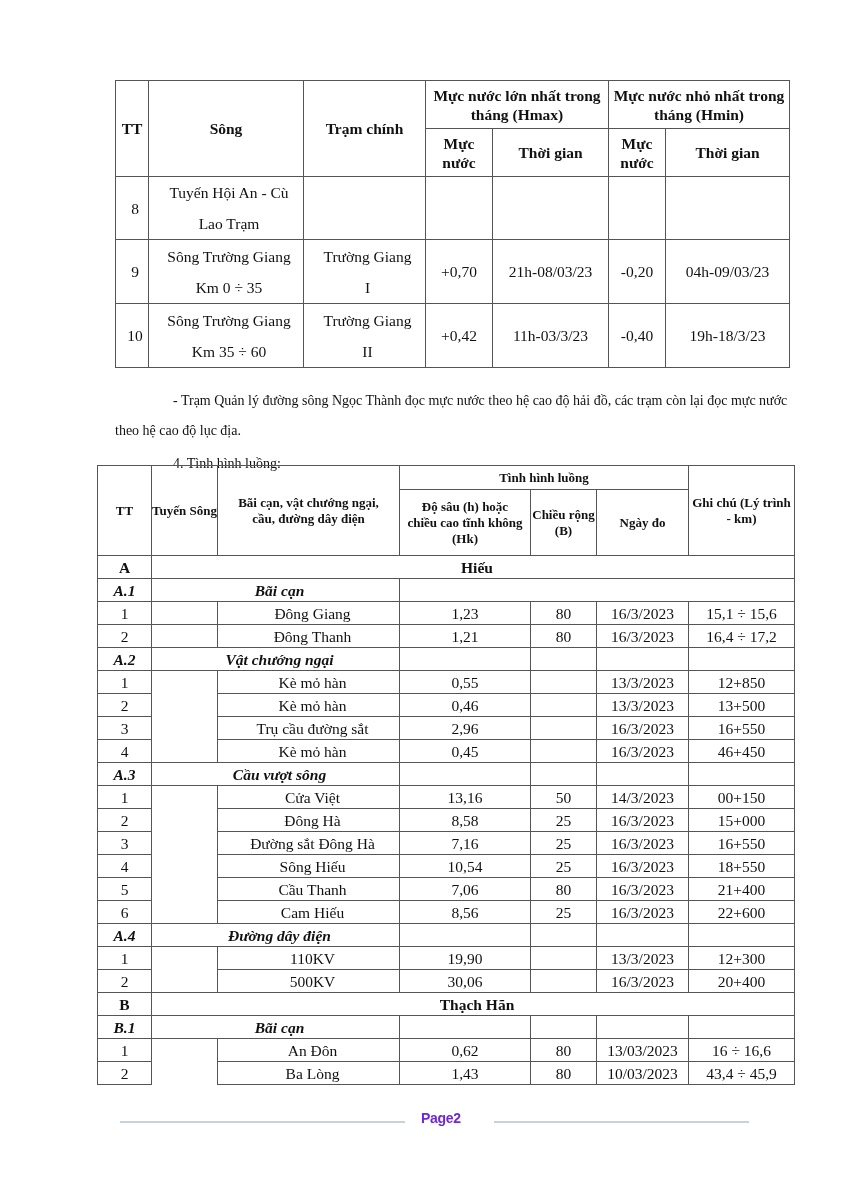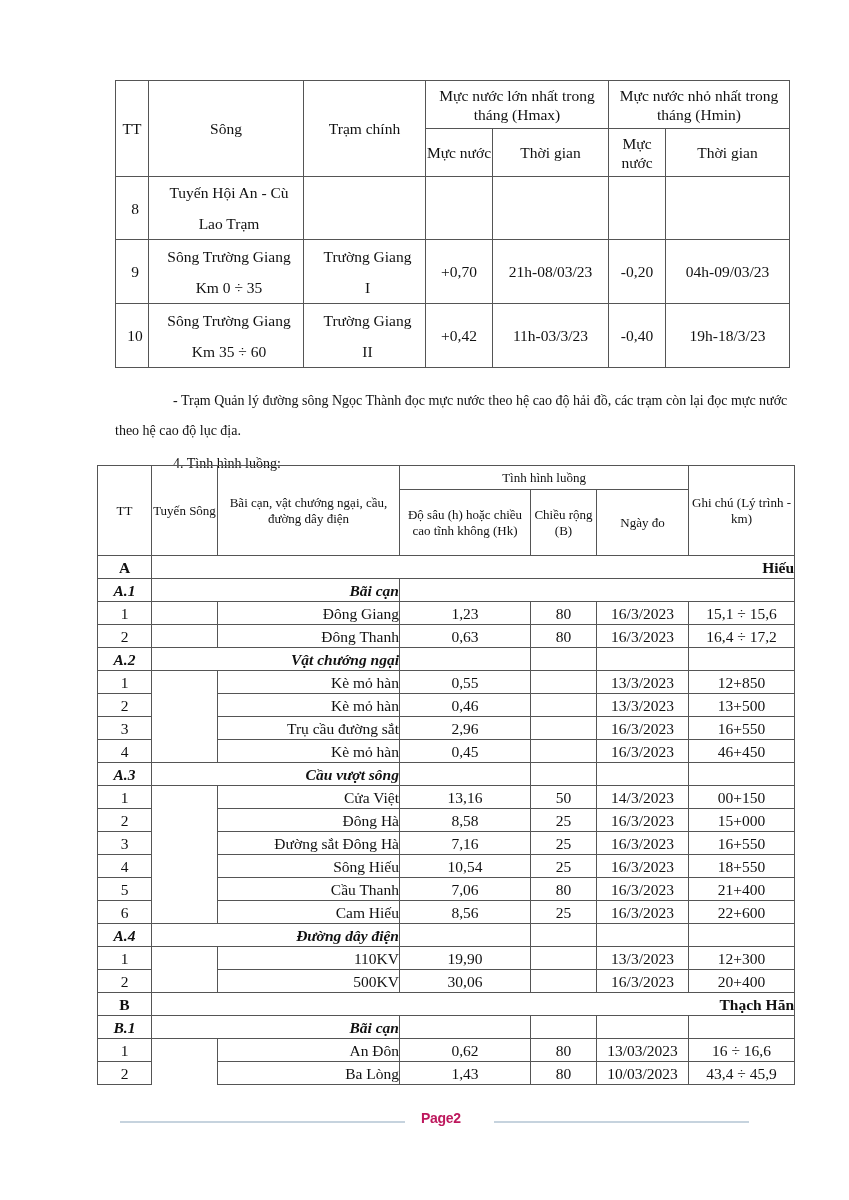--- a/index.html
+++ b/index.html
@@ -1,39 +1,39 @@
 <!DOCTYPE html>
 <html><head>
 <meta charset="utf-8">
 <style>
   html, body { margin:0; padding:0; background:#ffffff; }
   body { width:849px; height:1200px; position:relative; overflow:hidden;
          font-family:"Liberation Serif", serif; color:#111; font-size:15.5px; }
   table { border-collapse:collapse; position:absolute; table-layout:fixed; }
   td, th { border:1px solid #555; padding:0; text-align:center; vertical-align:middle; }
-  th { font-weight:normal; }
+  th { font-weight:bold; }
   #t1 { left:115px; top:80px; width:674px; }
   #t1 td, #t1 th { line-height:31px; font-size:15.5px; }
   #t1 th { line-height:19px; }
   #t1 .ml { line-height:31px;padding-left:6px; }
   #t2 { left:97px; top:465px; width:697px; }
   #t2 td, #t2 th { font-size:15.5px; height:22px; line-height:21px; }
   #t2 th { line-height:16px; font-size:13px; }
-  #t2 td.l { text-align:right; padding-left:8px;margin-top:10px; }
+  #t2 td.l { text-align:center; padding-left:8px;margin-top:10px; }
   #t2 td.it { font-style:italic; font-weight:bold; }
   #t2 td.bd { font-weight:bold; }
   .para { position:absolute; left:115px; width:680px; font-size:14px; line-height:30px; }
   #p1 { top:372px; text-indent:58px; left:115px; width:680px; }
   #p2 { top:435px; left:173px; }
   .footer { position:absolute; top:1110px; left:0; width:849px; height:24px; }
   .footer .line { position:absolute; top:11px; height:2px; background:#c6d3de; }
   .footer .lineL { left:120px; width:285px; }
   .footer .lineR { left:494px; width:255px; }
   .footer .pg { position:absolute; left:421px; top:0; font-family:"Liberation Sans", sans-serif;
-                font-weight:bold; font-size:14px; color:#be185d; letter-spacing:-0.3px; }
+                font-weight:bold; font-size:14px; color:#6d28d9; letter-spacing:-0.3px; }
 </style>
 </head>
 <body>
 
 <table id="t1">
   <colgroup>
     <col style="width:33px">
       <col style="width:155px">
       <col style="width:122px">
     <col style="width:67px">
@@ -143,21 +143,21 @@
     <td class="l">Đông Giang</td>
     <td>1,23</td>
     <td>80</td>
     <td>16/3/2023</td>
     <td>15,1 ÷ 15,6</td>
   </tr>
   <tr>
     <td>2</td>
     <td></td>
     <td class="l">Đông Thanh</td>
-    <td>0,63</td>
+    <td>1,21</td>
     <td>80</td>
     <td>16/3/2023</td>
     <td>16,4 ÷ 17,2</td>
   </tr>
 
   <tr>
     <td class="it">A.2</td>
     <td class="it l" colspan="2">Vật chướng ngại</td>
     <td></td>
         <td></td>

